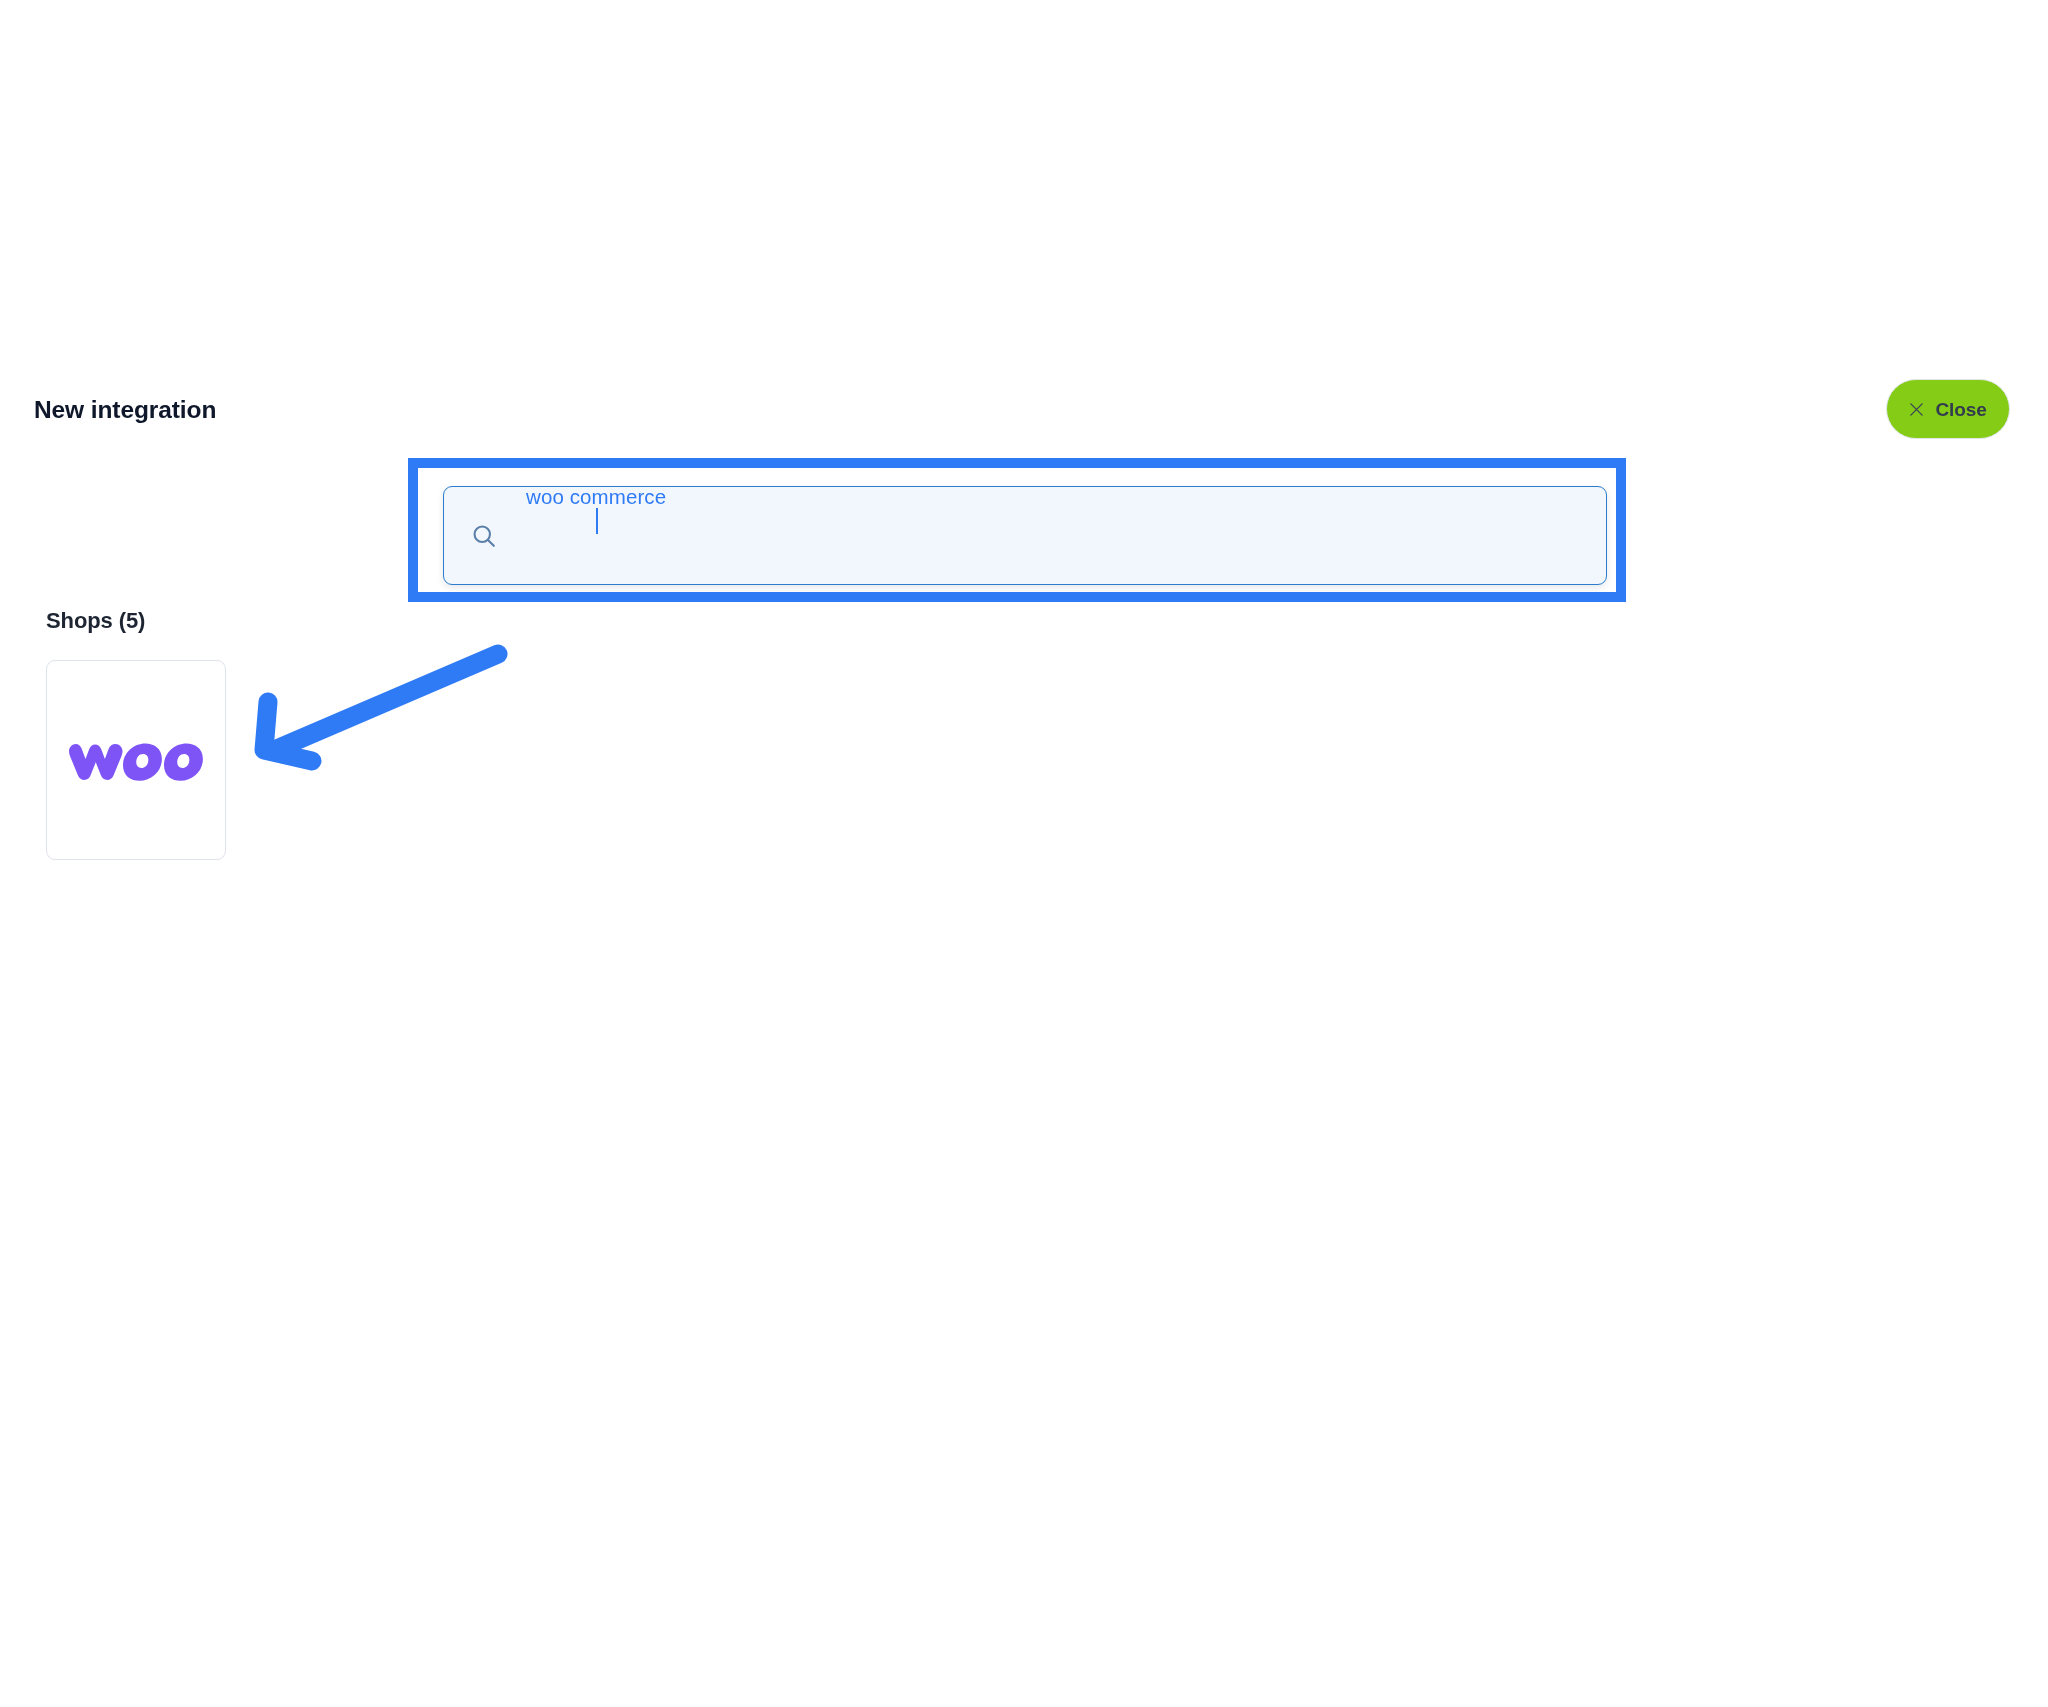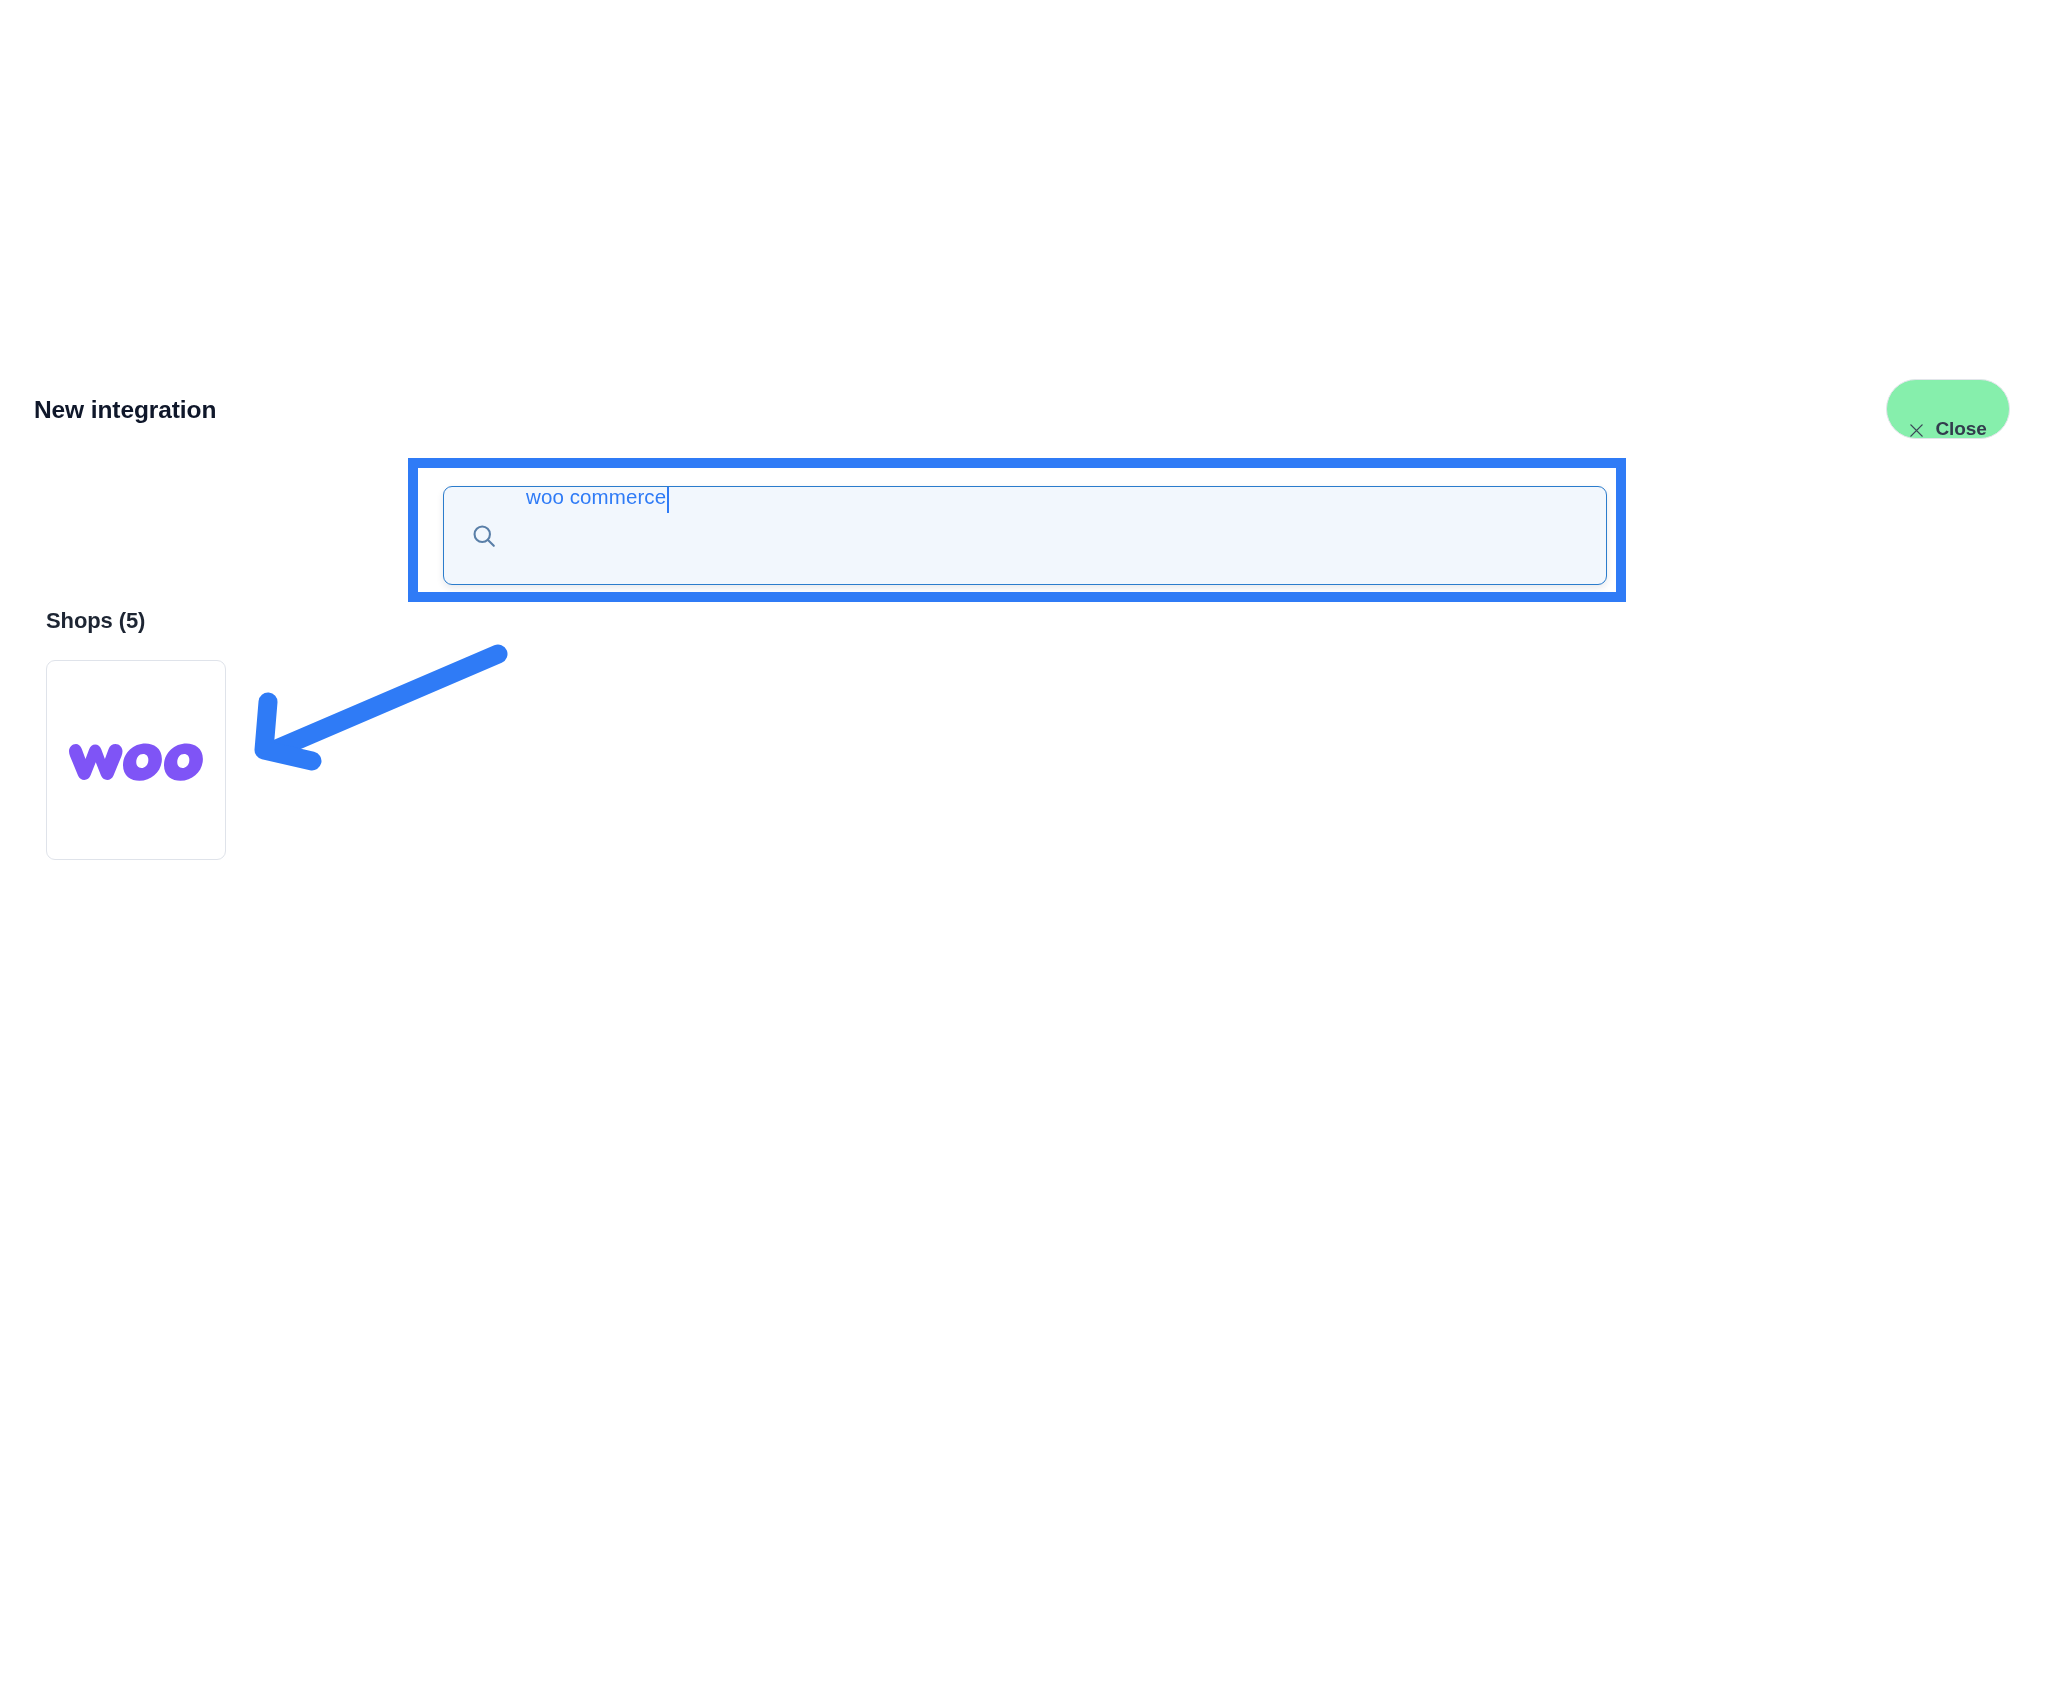--- a/index.html
+++ b/index.html
@@ -41,23 +41,23 @@
 
   .close-button {
     position: absolute;
     left: 1886px;
     top: 379px;
     width: 124px;
     height: 60px;
     box-sizing: border-box;
     border: 1.6px solid #e2e5ea;
     border-radius: 999px;
-    background: #86efac;
-    display: flex;
-    align-items: flex-end;
+    background: #84cc16;
+    display: flex;
+    align-items: center;
     justify-content: center;
     gap: 11px;
     cursor: pointer;
     padding: 0;
   }
   .close-x {
     display: block;
     width: 15px;
     height: 15px;
     flex: 0 0 auto;
@@ -113,21 +113,23 @@
     width: 28px;
     height: 28px;
     flex: 0 0 auto;
     color: #5a7fa8;
     margin-right: 28px;
   }
   .search-icon svg { display: block; width: 100%; height: 100%; }
 
   .search-text-holder {
     display: flex;
+    align-items: center;
     height: 100%;
+    flex-direction: column;
   }
   .search-value {
     font-size: 20.5px;
     color: #2f7bf6;
     letter-spacing: 0.1px;
     line-height: 1;
     white-space: pre;
   }
   .text-caret {
     display: inline-block;

